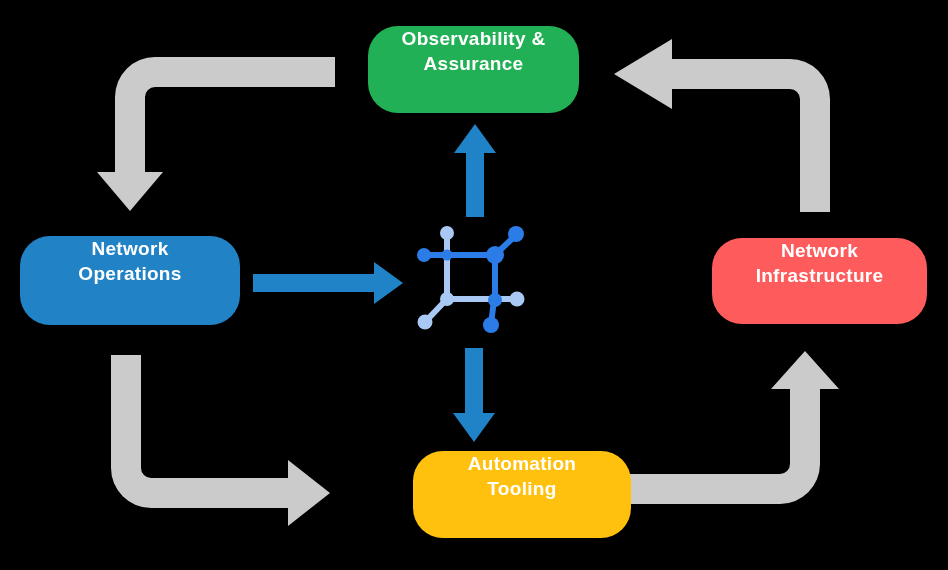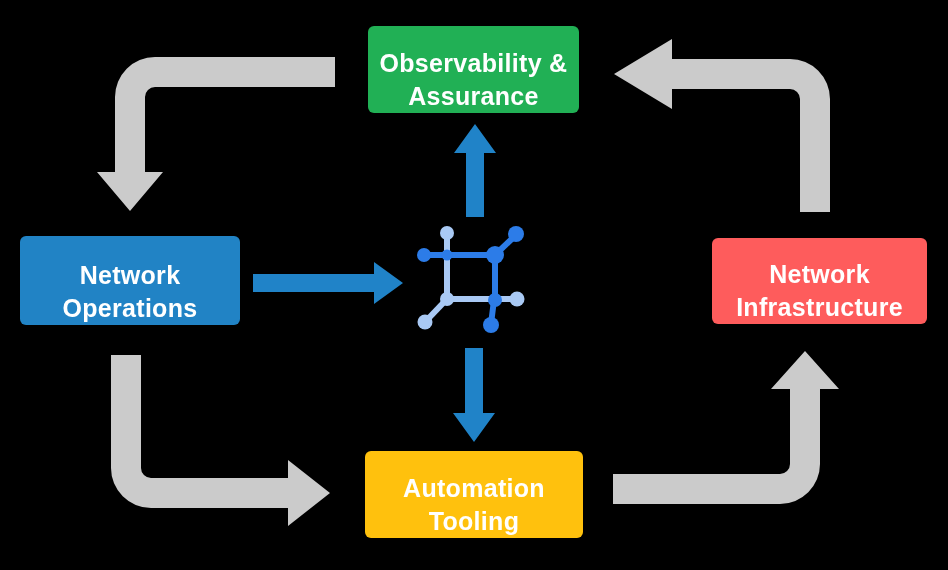--- a/index.html
+++ b/index.html
@@ -4,24 +4,24 @@
 <style>
   html,body{margin:0;padding:0;background:#000;}
   .stage{
     position:relative;
     width:948px;height:570px;
     overflow:hidden;
     font-family:"Liberation Sans",sans-serif;
   }
   .node{
     position:absolute;
-    display:flex;align-items:flex-end;justify-content:center;
-    border-radius:6px;
+    display:flex;align-items:flex-start;justify-content:center;
+    border-radius:30px;
     color:#fff;
-    font-size:25px;font-weight:700;letter-spacing:.3px;
+    font-size:19px;font-weight:700;letter-spacing:.3px;
     text-align:center;line-height:1.32;
     white-space:pre-line;
   }
   .node-observability{left:368px;top:26px;width:211px;height:87px;}
   .node-operations{left:20px;top:236px;width:220px;height:89px;}
   .node-infrastructure{left:712px;top:238px;width:215px;height:86px;}
   .node-automation{left:365px;top:451px;width:218px;height:87px;}
   .overlay{position:absolute;left:0;top:0;width:948px;height:570px;}
   .icon-wrap{position:absolute;left:412px;top:222px;width:122px;height:122px;}
 </style>
@@ -94,18 +94,18 @@
   <div class="node node-operations" style="background: rgb(33, 131, 197);">
     <span>Network
 Operations</span>
   </div>
 
   <div class="node node-infrastructure" style="background: rgb(254, 92, 92);">
     <span>Network
 Infrastructure</span>
   </div>
 
-  <div class="node node-automation" style="background: rgb(255, 193, 13);">
+  <div class="node node-automation" style="background: rgb(255, 193, 13); margin-left: 48px;">
     <span>Automation
 Tooling</span>
   </div>
 
 </div>
 
 </body></html>

